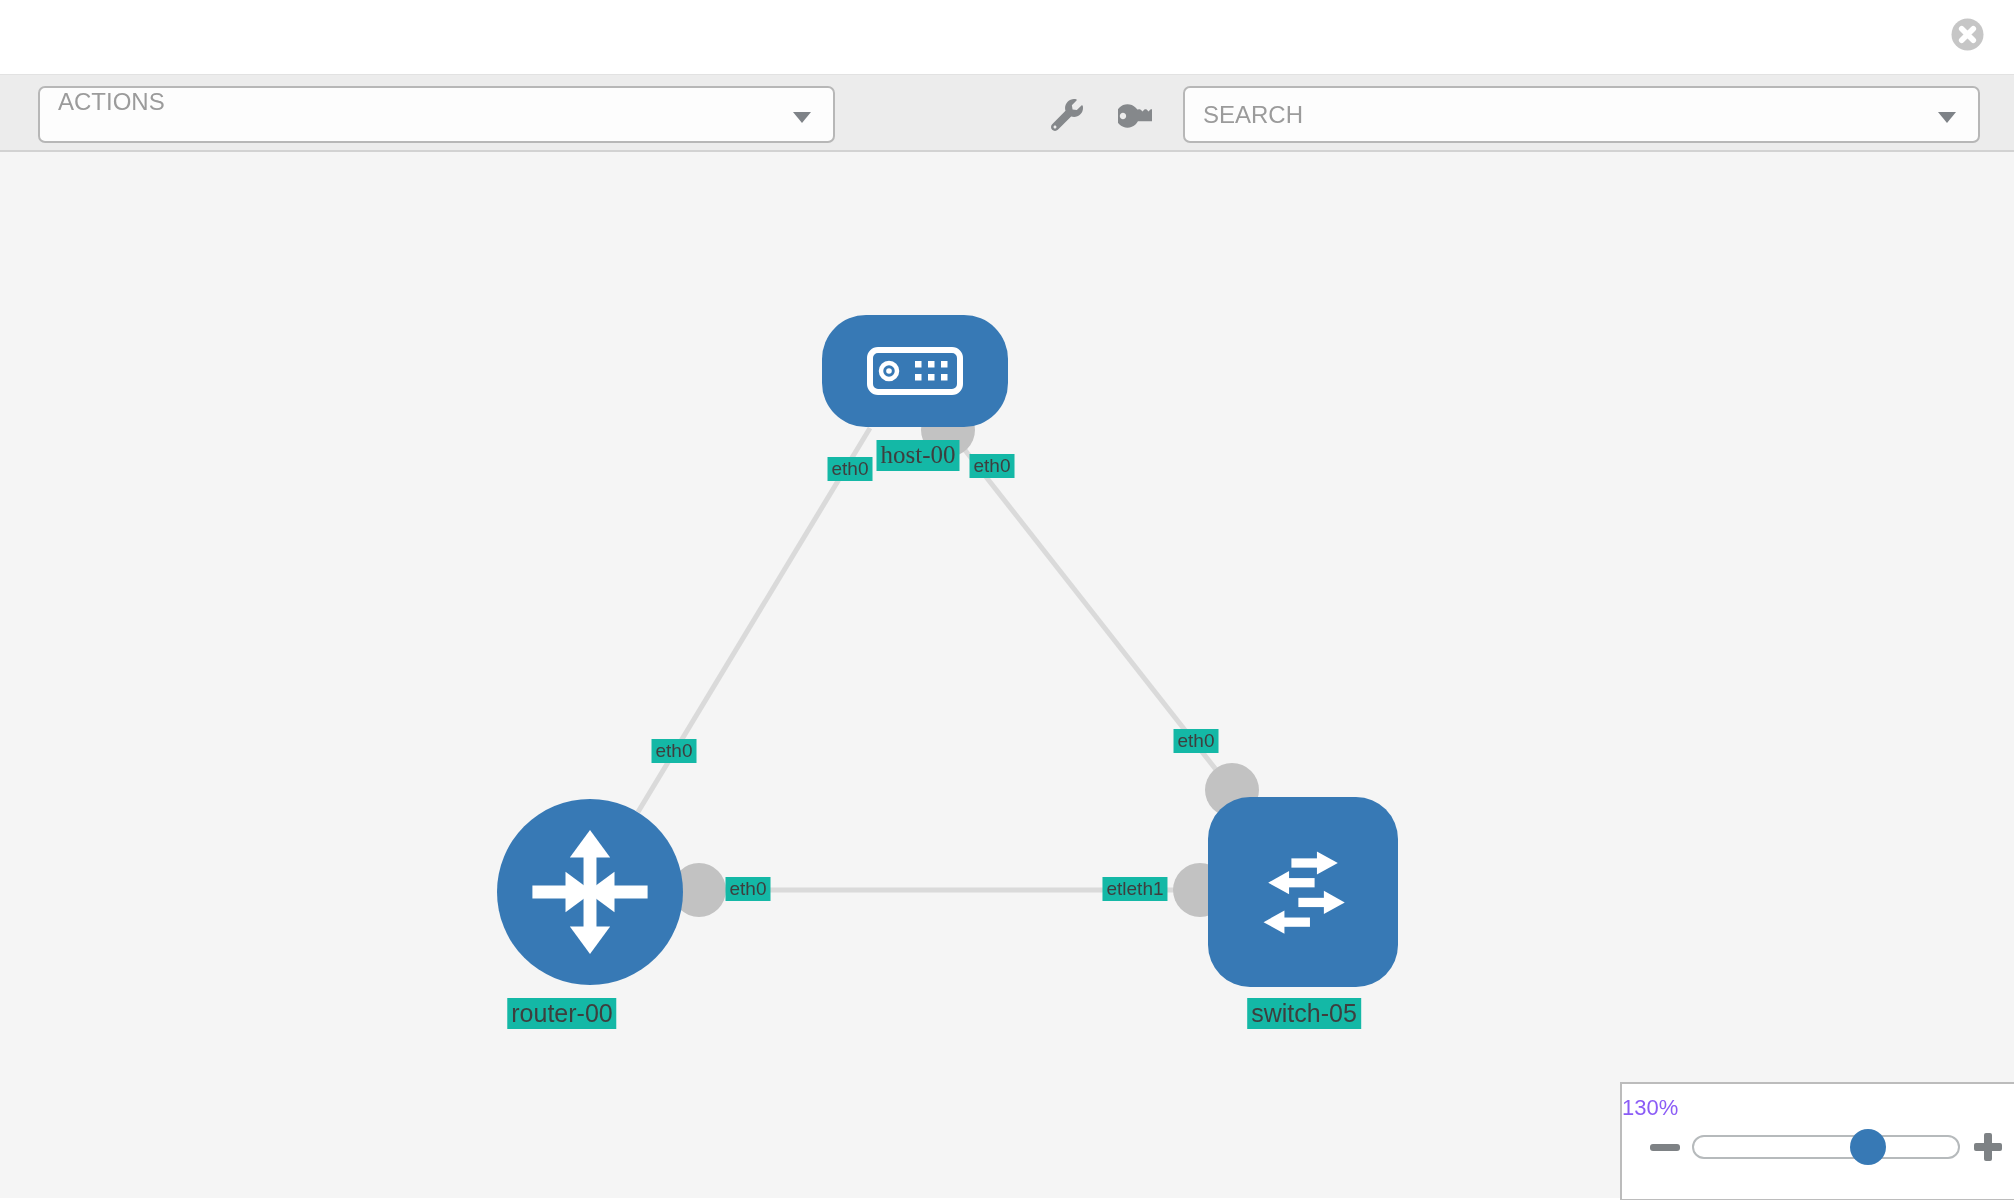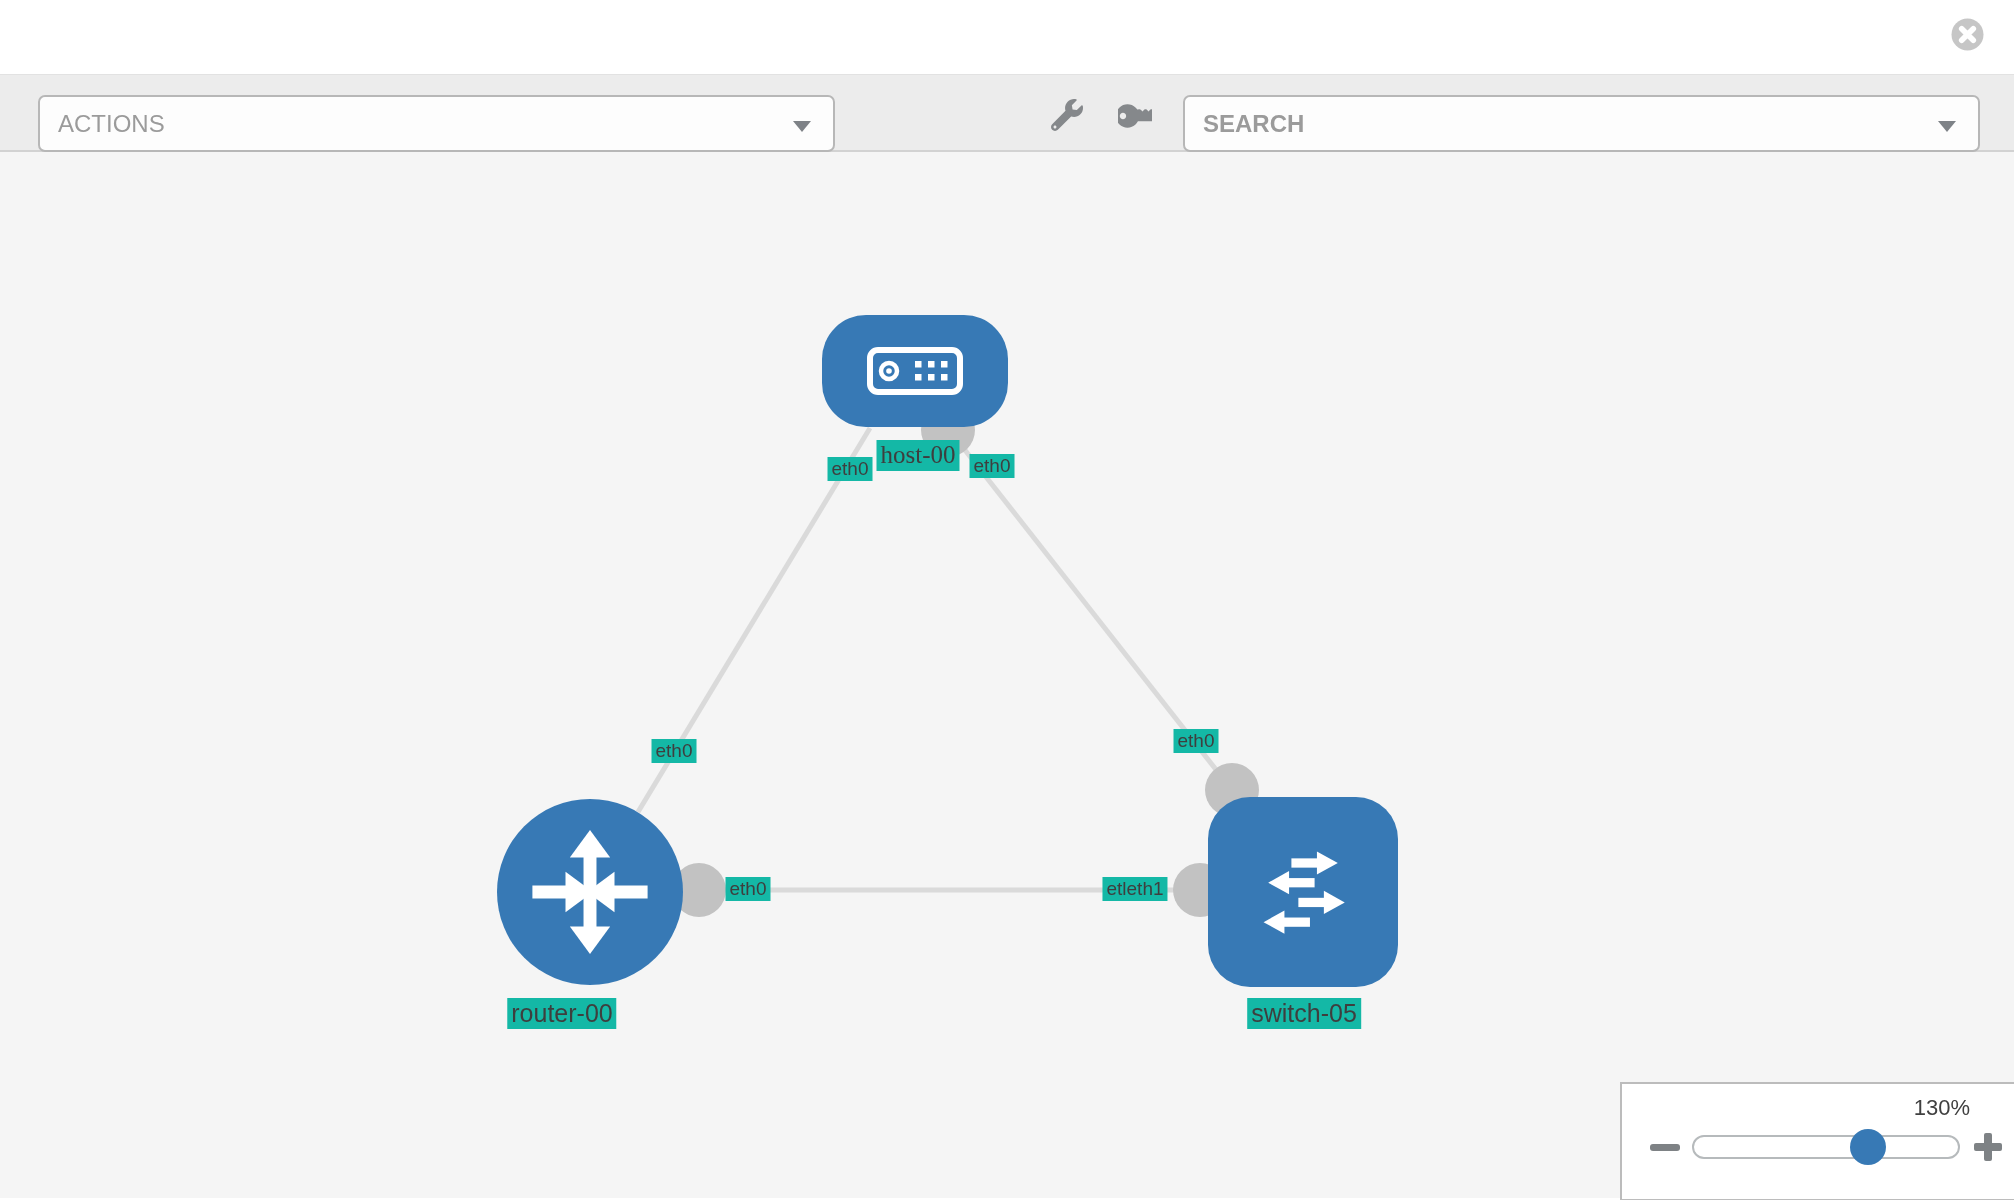--- a/index.html
+++ b/index.html
@@ -10,28 +10,28 @@
   .header { position:relative; width:100%; height:75px; background:#ffffff;
             border-bottom:1px solid #e2e2e2; }
   .page-title { position:absolute; left:38px; top:19px; font-size:27px; font-weight:bold;
                 color:#4d4d4d; letter-spacing:0.2px; }
   .close-btn { position:absolute; right:30px; top:18px; width:33px; height:33px;
                border:none; background:transparent; cursor:pointer; padding:0; }
 
   
   .toolbar { position:relative; width:100%; height:77px; background:#ececec;
              border-bottom:2px solid #d2d2d2; }
-  .combo { position:absolute; top:20px; height:57px; background:#fdfdfd;
-           border:2px solid #b7b7b7; border-radius:7px; display:flex; align-items:center; }
+  .combo { position:absolute; top:11px; height:57px; background:#fdfdfd;
+           border:2px solid #b7b7b7; border-radius:7px; display:flex; }
   .combo-actions { left:38px;  width:797px; }
   .combo-search  { left:1183px; width:797px; }
   .combo-label { margin-left:18px; font-size:24px; color:#9b9b9b; }
   .search-input { flex:1; margin-left:18px; margin-right:50px; border:none; outline:none;
                   background:transparent; font-size:24px; color:#555;
-                  font-family:"Liberation Sans", sans-serif;font-weight:bold; }
+                  font-family:"Liberation Sans", sans-serif; }
   .search-input::placeholder { color:#9b9b9b; opacity:1; }
   .caret { position:absolute; right:22px; top:24px; width:0; height:0;
            border-left:9px solid transparent; border-right:9px solid transparent;
            border-top:11px solid #7e8287; }
   .tool-icon-btn { position:absolute; top:24px; width:38px; height:34px; border:none;
                    background:transparent; cursor:pointer; padding:0; }
   .tool-icon-btn.wrench { left:1048px; }
   .tool-icon-btn.key    { left:1116px; }
 
   
@@ -39,22 +39,22 @@
   .graph-svg { position:absolute; left:0; top:0; }
 
   .graph-label { position:absolute; transform:translateX(-50%); background:#14b8a6;
                  color:#3e3e3e; white-space:nowrap; line-height:1.15; padding:1px 4px; }
   .node-label { font-size:25px; }
   .port-label { font-size:19px; }
 
   
   .zoom-panel { position:absolute; left:1620px; top:930px; right:-3px; bottom:-3px;
                 background:#ffffff; border:2px solid #bcbcbc; }
-  .zoom-level { text-align:right; margin-top:11px; margin-right:45px;
-                font-size:22px; color:#404040;padding-left:24px; }
+  .zoom-level { text-align:left; margin-top:11px; margin-right:45px;
+                font-size:22px; color:#8b5cf6; }
   .zoom-row { position:absolute; left:0; top:48px; width:397px; height:30px;
               display:flex; align-items:center; }
   .zoom-minus-btn, .zoom-plus-btn { border:none; background:transparent; cursor:pointer;
               position:relative; width:32px; height:32px; padding:0; flex:none; }
   .zoom-minus-btn { margin-left:27px; }
   .minus-bar { position:absolute; left:1px; top:13px; width:30px; height:7px;
                border-radius:3px; background:#7e8285; }
   .plus-h { position:absolute; left:2px; top:12px; width:28px; height:7.5px;
             border-radius:2px; background:#7e8285; }
   .plus-v { position:absolute; left:12.2px; top:2px; width:7.5px; height:28px;

